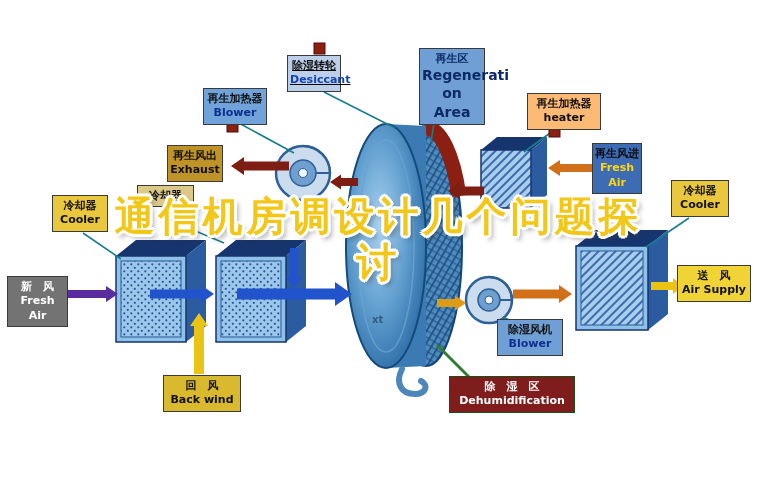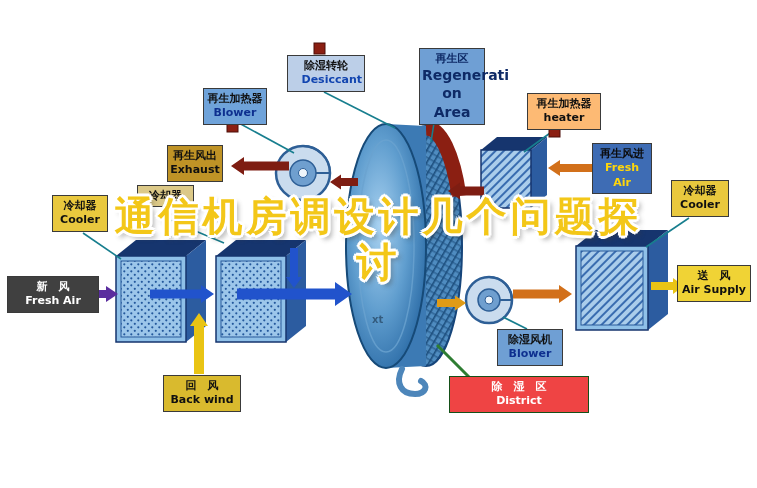--- a/index.html
+++ b/index.html
@@ -12,40 +12,40 @@
   
   .lb{
     position:absolute;z-index:3;border:1px solid #3a3a3a;text-align:center;
     font-weight:bold;font-size:11px;line-height:1.3;padding:3px 2px;box-sizing:border-box;
   }
   .lb .zh{display:block;color:#101010;}
   .lb .en{display:block;color:#101010;}
 
   .lb-regen-blower{left:203px;top:88px;width:64px;background:#6fa3da;}
   .lb-regen-blower .en{color:#0d2f8f;}
-  .lb-desiccant{left:287px;top:55px;width:78px;background:#bccfe8;}
+  .lb-desiccant{left:287px;top:55px;width:54px;background:#bccfe8;text-decoration:underline;}
   .lb-desiccant .en{color:#1245b0;text-align:right;}
   .lb-regen-area{left:419px;top:48px;width:66px;background:#6f9fd4;}
   .lb-regen-area .zh,.lb-regen-area .en{color:#0e2a66;}
   .lb-regen-area .en{font-size:14px;}
   .lb-heater{left:527px;top:93px;width:74px;background:#fdba74;}
   .lb-exhaust{left:167px;top:145px;width:56px;background:#bf9326;}
-  .lb-regen-fresh{left:592px;top:143px;width:60px;background:#3e6cb4;}
+  .lb-regen-fresh{left:592px;top:143px;width:50px;background:#3e6cb4;}
   .lb-regen-fresh .zh{color:#0b0b0b;}
   .lb-regen-fresh .en{color:#ffd60a;}
   .lb-cooler-left{left:52px;top:195px;width:56px;background:#e9c83e;}
   .lb-cooler-mid{left:137px;top:185px;width:57px;background:#dcc988;z-index:2;}
   .lb-cooler-right{left:671px;top:180px;width:58px;background:#e9c83e;}
-  .lb-fresh-air{left:7px;top:276px;width:92px;background:#404040;}
+  .lb-fresh-air{left:7px;top:276px;width:61px;background:#737373;}
   .lb-fresh-air .zh,.lb-fresh-air .en{color:#ffffff;}
   .lb-air-supply{left:677px;top:265px;width:74px;background:#f0d335;}
   .lb-back-wind{left:163px;top:375px;width:78px;background:#d9ba2e;}
-  .lb-dehumid-blower{left:497px;top:329px;width:66px;background:#6f9fd4;}
+  .lb-dehumid-blower{left:497px;top:319px;width:66px;background:#6f9fd4;}
   .lb-dehumid-blower .en{color:#0d2f8f;}
-  .lb-dehumid-district{left:449px;top:376px;width:140px;background:#ef4444;border-color:#145018;}
+  .lb-dehumid-district{left:449px;top:376px;width:126px;background:#7f1d1d;border-color:#145018;}
   .lb-dehumid-district .zh,.lb-dehumid-district .en{color:#ffffff;}
 
   
   .title{
     position:absolute;z-index:5;left:0;top:193px;width:100%;text-align:center;
     font-size:40px;font-weight:bold;color:#f3c718;letter-spacing:4px;line-height:46px;
     text-shadow:
       -2px -2px 0 #fff, 2px -2px 0 #fff, -2px 2px 0 #fff, 2px 2px 0 #fff,
       0 -3px 0 #fff, 0 3px 0 #fff, -3px 0 0 #fff, 3px 0 0 #fff,
       4px 4px 5px rgba(60,60,60,.45);
@@ -217,21 +217,21 @@
   <div class="lb lb-back-wind">
     <span class="zh">回　风</span>
     <span class="en">Back wind</span>
   </div>
   <div class="lb lb-dehumid-blower">
     <span class="zh">除湿风机</span>
     <span class="en">Blower</span>
   </div>
   <div class="lb lb-dehumid-district">
     <span class="zh">除　湿　区</span>
-    <span class="en">District</span>
+    <span class="en">Dehumidification</span>
   </div>
 
   <div class="title">
     <span class="t1">通信机房调设计几个问题探</span>
     <span class="t2">讨</span>
   </div>
 
   <span class="watermark">xt</span>
 </div>
 

